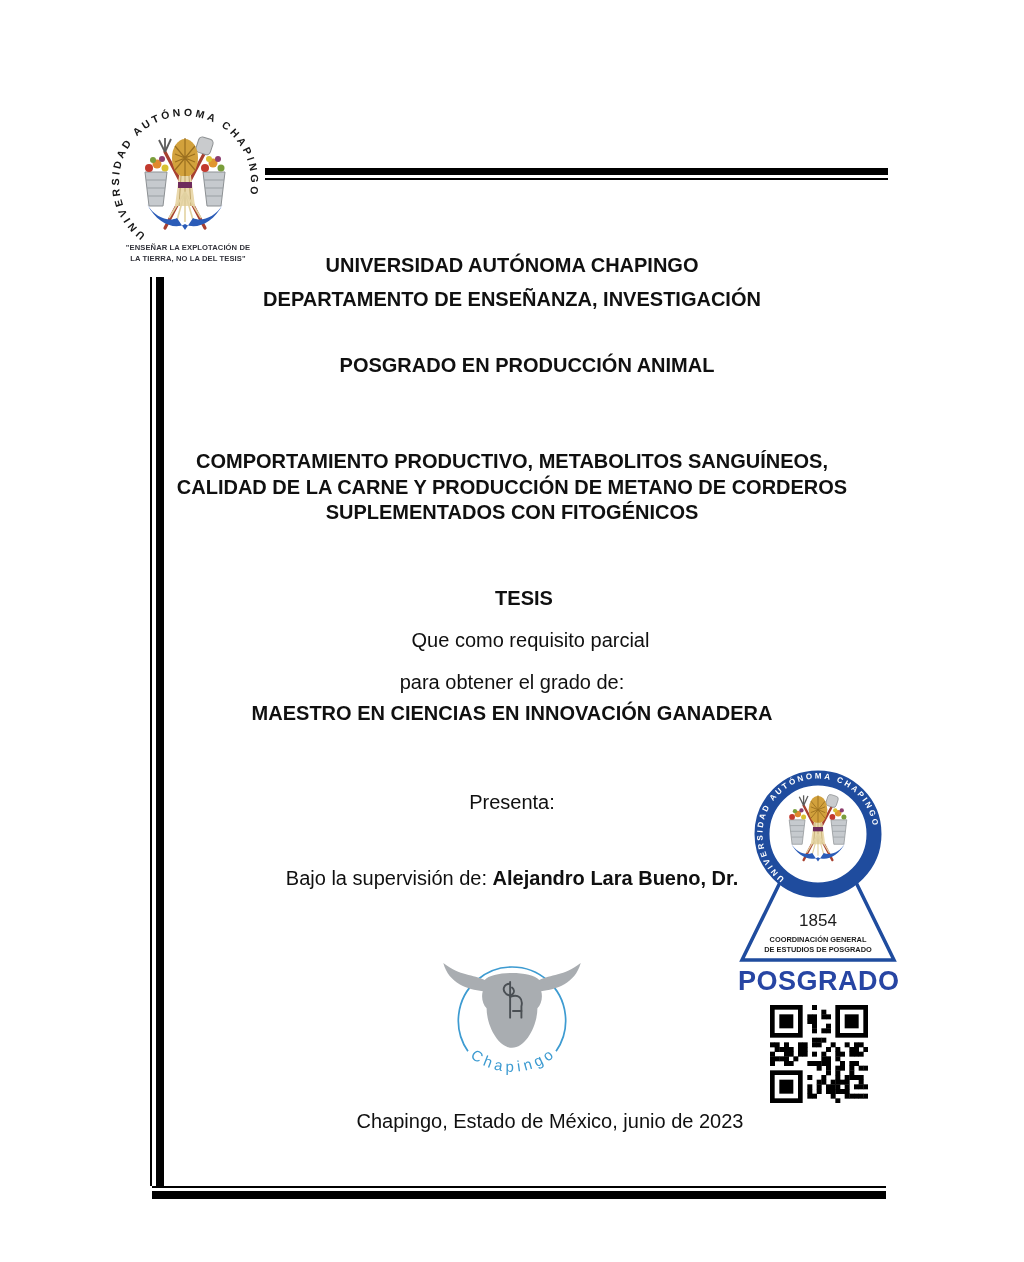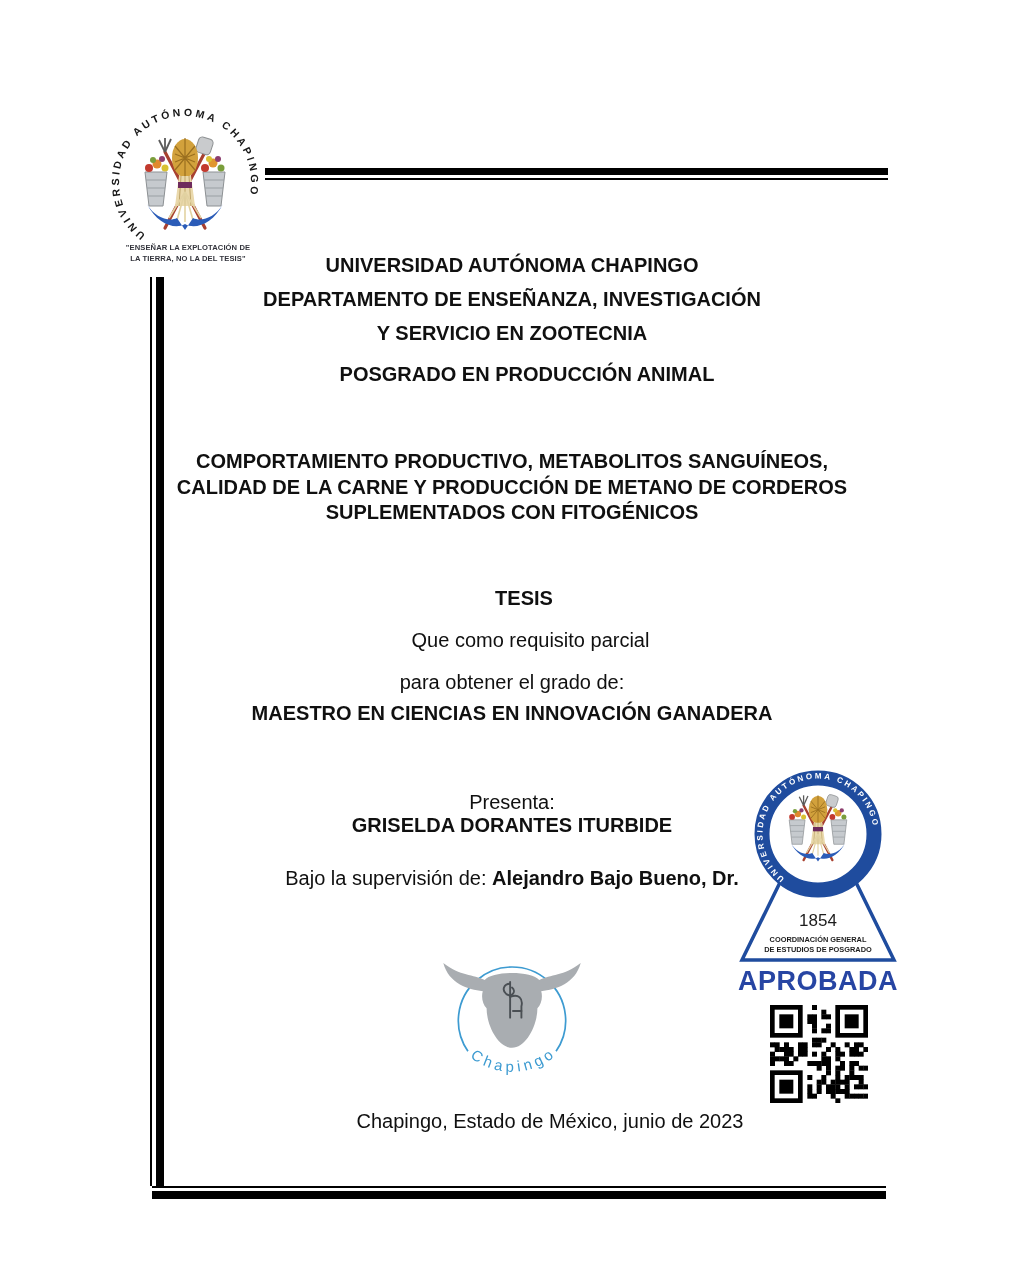--- a/index.html
+++ b/index.html
@@ -113,35 +113,33 @@
 
   <div class="rule" style="left:265px; top:168px; width:623px; height:7px;"></div>
   <div class="rule" style="left:265px; top:178px; width:623px; height:2px;"></div>
   <div class="rule" style="left:150px; top:277px; width:2px; height:909px;"></div>
   <div class="rule" style="left:156px; top:277px; width:8px; height:909px;"></div>
   <div class="rule" style="left:152px; top:1186px; width:734px; height:2px;"></div>
   <div class="rule" style="left:152px; top:1191px; width:734px; height:8px;"></div>
 
   <div class="line b" style="top:253px;">UNIVERSIDAD AUTÓNOMA CHAPINGO</div>
   <div class="line b" style="top:287px;">DEPARTAMENTO DE ENSEÑANZA, INVESTIGACIÓN</div>
-  <div class="line b" style="top:321px;">Y SERVICIO EN ZOOTECNIA</div>
-  <div class="line b" style="top:362px;padding-left:30px;">POSGRADO EN PRODUCCIÓN ANIMAL</div>
+  <div class="line b" style="top:353px;padding-left:30px;">POSGRADO EN PRODUCCIÓN ANIMAL</div>
 
   <div class="line b" style="top:449px;">COMPORTAMIENTO PRODUCTIVO, METABOLITOS SANGUÍNEOS,</div>
   <div class="line b" style="top:500px;">SUPLEMENTADOS CON FITOGÉNICOS</div>
   <div class="line b" style="top:475px;">CALIDAD DE LA CARNE Y PRODUCCIÓN DE METANO DE CORDEROS</div>
 
   <div class="line b" style="top:586px;padding-left:24px;">TESIS</div>
   <div class="line" style="top:628px;padding-left:37px;">Que como requisito parcial</div>
   <div class="line" style="top:654px;margin-top:16px;">para obtener el grado de:</div>
   <div class="line b" style="top:701px;">MAESTRO EN CIENCIAS EN INNOVACIÓN GANADERA</div>
   <div class="line" style="top:790px;">Presenta:</div>
-  <div class="line b" style="top:813px;">GRISELDA DORANTES ITURBIDE</div>
   <div class="line" style="top:866px;">
-    <span>Bajo la supervisión de: </span><span class="b">Alejandro Bajo Bueno, Dr.</span>
+    <span>Bajo la supervisión de: </span><span class="b">Alejandro Lara Bueno, Dr.</span>
   </div>
 
   <svg class="abs" style="left:432px; top:932px;" width="160" height="160" viewBox="0 0 170 160">
     <path d="M 38.2,121.7 A 57,57 0 1 1 131.8,121.7" fill="none" stroke="#3d9bd1" stroke-width="1.8"></path>
     <path d="M12,28 C30,42 44,40 56,46 C64,36 106,36 114,46 C126,40 140,42 158,28 C152,50 132,56 116,58 C118,64 116,72 112,76 C112,94 100,118 85,118 C70,118 58,94 58,76 C54,72 52,64 54,58 C38,56 18,50 12,28 Z" fill="#a9adb1"></path>
     <g stroke="#4a4f54" stroke-width="2" fill="none" stroke-linecap="round">
       <path d="M83,50 C76,50 74,57 79,61 C85,65 90,58 85,54"></path>
       <path d="M83,48 L83,86"></path>
       <path d="M83,64 C92,60 97,66 95,74 L95,86"></path>
       <path d="M86,79 L95,79"></path>
@@ -158,21 +156,21 @@
     <path id="arcSeal" d="M 48.2,109.5 A 55.5,55.5 0 1 1 111.8,109.5" fill="none"></path>
     <text font-size="8" font-weight="bold" fill="#ffffff" letter-spacing="2.4">
       <textPath href="#arcSeal" startOffset="2">UNIVERSIDAD AUTÓNOMA CHAPINGO</textPath>
     </text>
     <use href="#emblem" transform="translate(44,21) scale(0.72)"></use>
     <text x="80" y="156" text-anchor="middle" font-size="17" fill="#1c1c1c">1854</text>
     <text x="80" y="172" text-anchor="middle" font-size="7.4" font-weight="bold" fill="#1c1c1c">COORDINACIÓN GENERAL</text>
     <text x="80" y="182" text-anchor="middle" font-size="7.4" font-weight="bold" fill="#1c1c1c">DE ESTUDIOS DE POSGRADO</text>
   </svg>
 
-  <div class="aprobada" style="color:#2745a3;">APROBADA</div>
+  <div class="aprobada" style="color:#2745a3;">POSGRADO</div>
 
   <div class="abs" style="left:770px; top:1005px;">
     <svg width="98" height="98" viewBox="0 0 98 98">
         <rect x="42.00" y="0.00" width="5" height="5" fill="#000"></rect>
         <rect x="51.33" y="4.67" width="5" height="5" fill="#000"></rect>
         <rect x="37.33" y="9.33" width="5" height="5" fill="#000"></rect>
         <rect x="42.00" y="9.33" width="5" height="5" fill="#000"></rect>
         <rect x="51.33" y="9.33" width="5" height="5" fill="#000"></rect>
         <rect x="56.00" y="9.33" width="5" height="5" fill="#000"></rect>
         <rect x="37.33" y="14.00" width="5" height="5" fill="#000"></rect>

